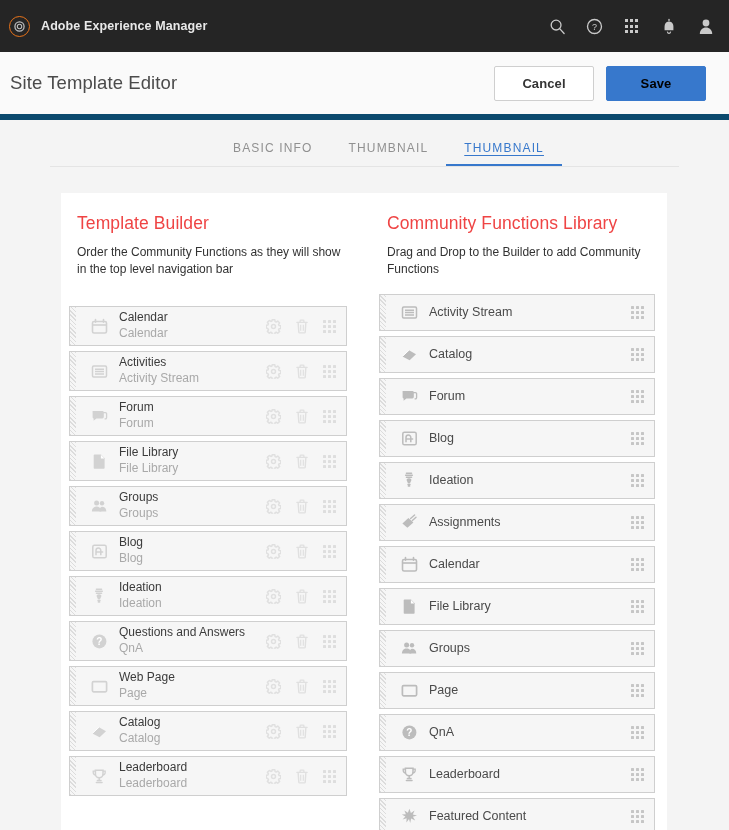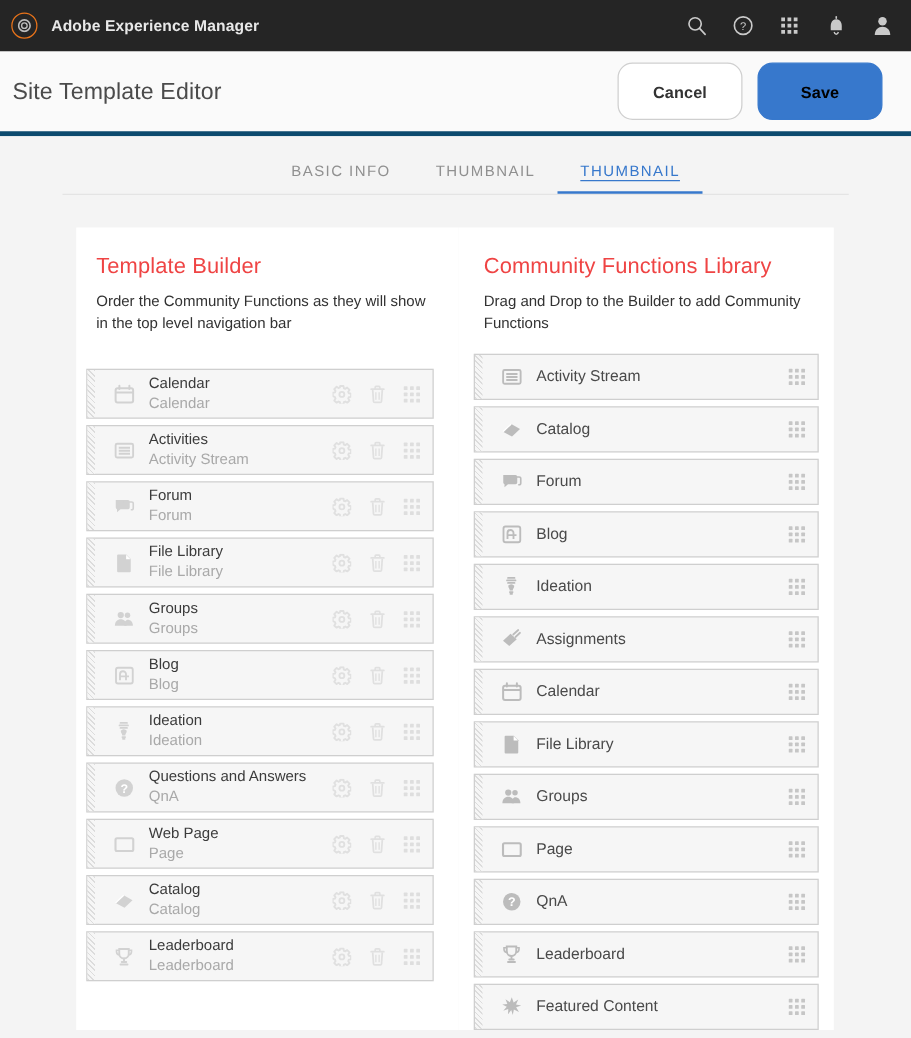--- a/index.html
+++ b/index.html
@@ -5,21 +5,21 @@
   * { box-sizing: border-box; margin: 0; padding: 0; }
   html, body {
     width: 729px; height: 830px;
     background: #f4f4f4;
     font-family: "Liberation Sans", sans-serif;
     overflow: hidden;
   }
 
   
   .topbar {
-    height: 41px;
+    height: 52px;
     background: #252525;
     display: flex;
     align-items: center;
     padding: 0 14px 0 9px;
     position: relative;
   }
   .brand { display: flex; align-items: center; gap: 11px; }
   .logo-ring {
     width: 21px; height: 21px; border-radius: 50%;
     border: 1.6px solid #e8731a;
@@ -35,32 +35,32 @@
   }
   .tb-ico { width: 19px; height: 19px; display:flex; align-items:center; justify-content:center; cursor: pointer; }
   .tb-ico svg { display: block; }
   .grid-ico { display: grid; grid-template-columns: repeat(3, 3px); gap: 2.3px; }
   .grid-ico i { width: 3px; height: 3px; background: #c9c9c9; display:block; }
 
   
   .pagehead {
     height: 68px;
     background: #fafafa;
-    border-bottom: 4px solid #0c4a6e;
+    border-bottom: 6px solid #0c4a6e;
     display: flex; align-items: center;
     padding: 0 23px 0 10px;
   }
   .page-title {
     font-size: 18.5px; color: #4b4b4b; font-weight: 400;
     letter-spacing: .1px;
   }
   .head-actions { margin-left: auto; display: flex; gap: 12px; align-items: center; }
   .btn {
-    height: 46px; min-width: 100px; padding: 0 22px;
-    font-size: 13px; font-weight: 700; border-radius: 12px;
+    height: 35px; min-width: 100px; padding: 0 22px;
+    font-size: 13px; font-weight: 700; border-radius: 2px;
     display: flex; align-items: center; justify-content: center;
     cursor: pointer; letter-spacing: .1px;
   }
   .btn-cancel { background: #fff; border: 1px solid #cfcfcf; color: #333; }
   .btn-save { background: #3778cc; border: 1px solid #3778cc; color: #000000; }
 
   
   .tabsbar {
     background: #f4f4f4;
     padding-top: 21px;

